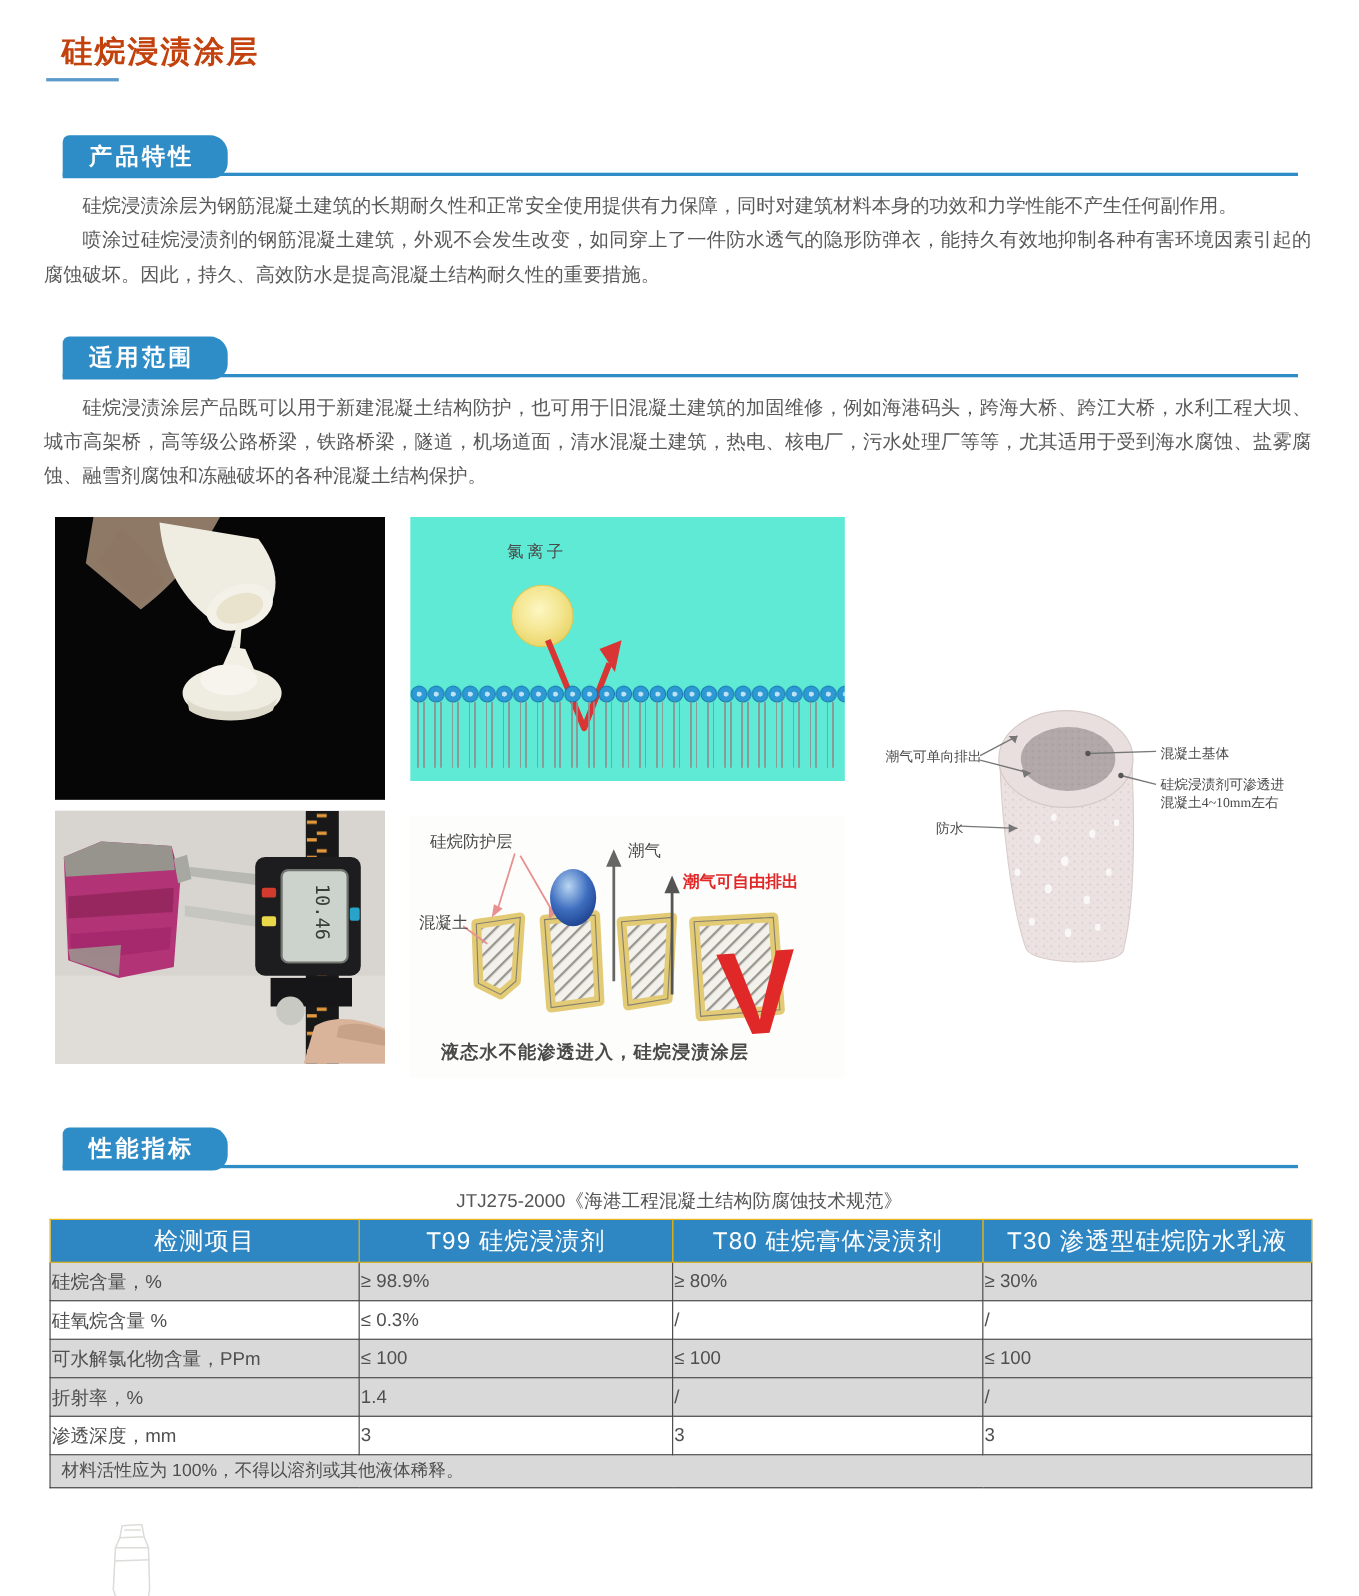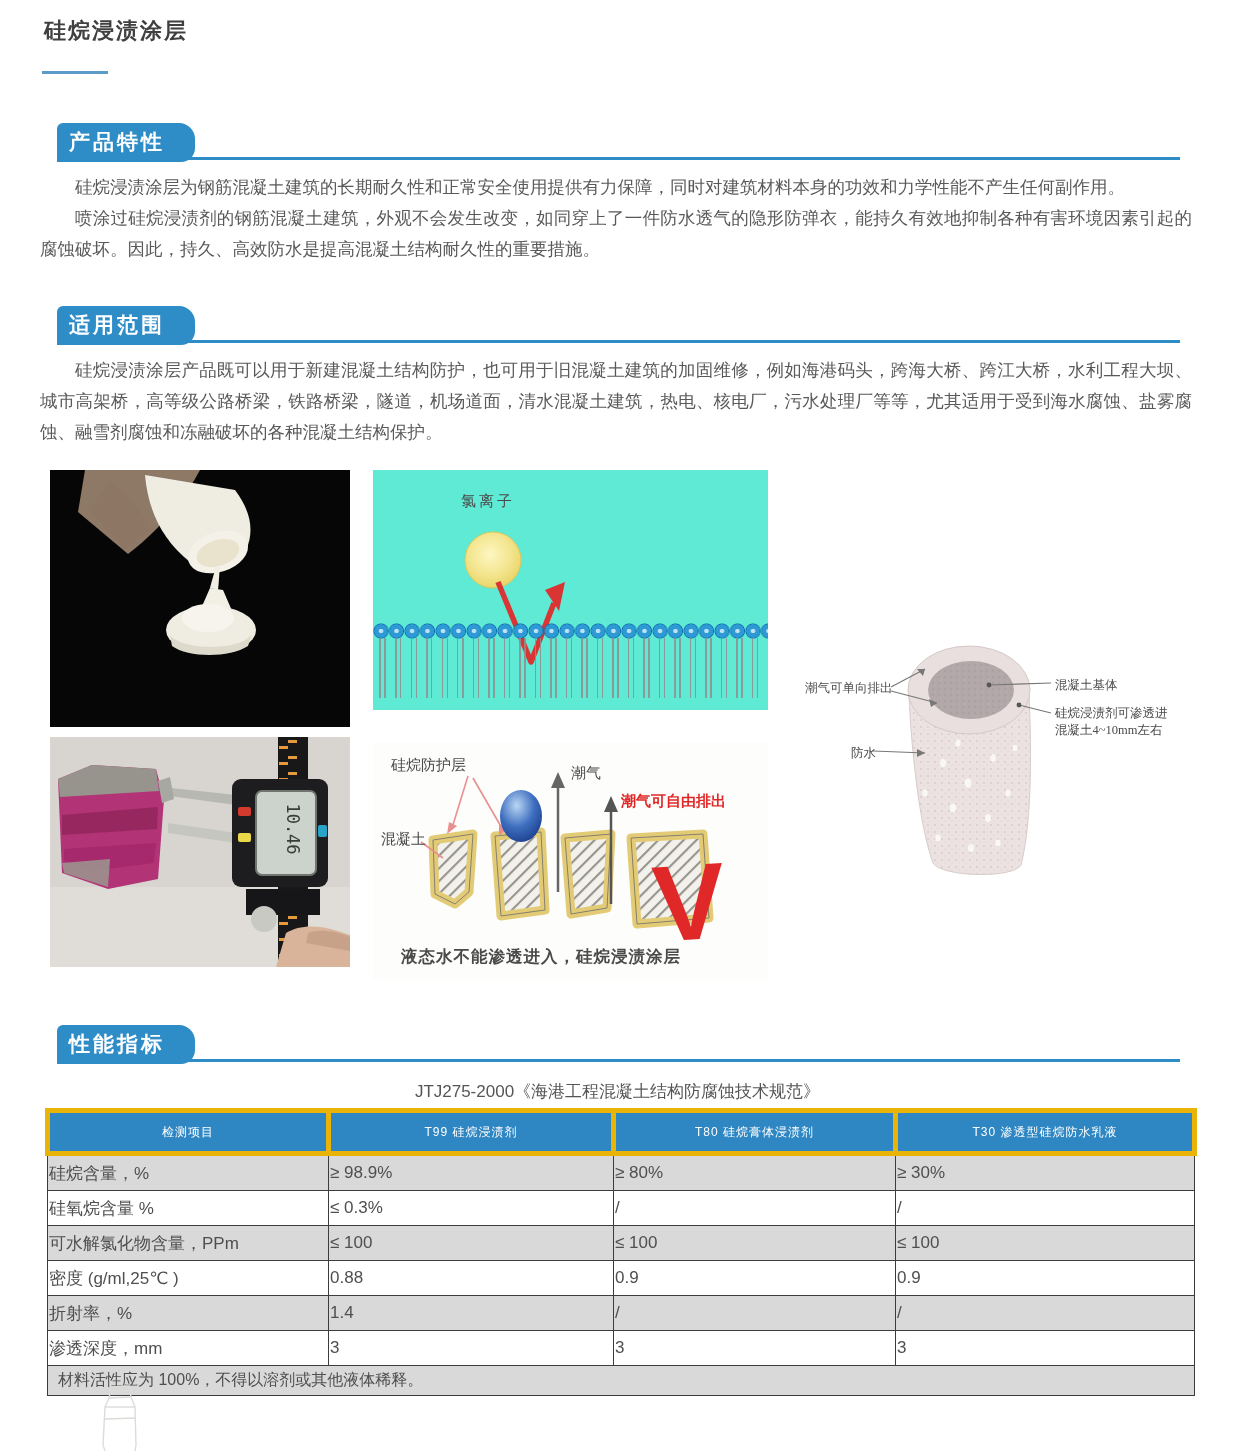--- a/index.html
+++ b/index.html
@@ -1,26 +1,26 @@
 <!DOCTYPE html>
 <html><head>
 <meta charset="utf-8">
 <style>
   html,body{margin:0;padding:0;background:#ffffff;}
   .page{position:relative;width:1235px;height:1451px;background:#fff;overflow:hidden;
         font-family:"Liberation Sans","DejaVu Sans",sans-serif;}
 
   
-  .page-title{position:absolute;left:40px;top:12px;margin:4px;font-size:22px;font-weight:bold;
-              color:#404040;letter-spacing:2px;}
+  .page-title{position:absolute;left:40px;top:12px;margin:16px;font-size:28px;font-weight:bold;
+              color:#c2410c;letter-spacing:2px;}
   .title-underline{position:absolute;left:42px;top:71px;width:66px;height:3px;background:#5b9bc8;}
 
   .sec{position:absolute;left:57px;width:1123px;height:37px;}
   .sec .tab{position:absolute;left:0;top:0;background:#2e8cc7;color:#fff;font-size:21px;
-            font-weight:bold;letter-spacing:3px;padding:5px 30px 6px 12px;
+            font-weight:bold;letter-spacing:3px;padding:5px 30px 6px 24px;
             border-radius:6px 16px 14px 0;z-index:2;}
   .sec .rule{position:absolute;left:0;right:0;bottom:0;height:3px;background:#2e8cc7;}
 
   
   .para{position:absolute;left:40px;width:1152px;color:#595959;font-size:17.5px;
         line-height:31px;text-align:justify;}
   .para p{margin:0;text-indent:2em;}
 
   .standard-line{position:absolute;top:1080px;left:0;width:100%;text-align:center;
                  font-size:17px;color:#555;}
@@ -43,22 +43,22 @@
   #fig-moisture{left:373px;top:742px;width:395px;height:238px;background:#fdfdfb;}
   #fig-cylinder{left:793px;top:633px;width:418px;height:325px;background:#fff;font-family:Liberation Serif, serif;}
   #fig-pour{left:50px;top:470px;width:300px;height:257px;background:#000;}
   #fig-caliper{left:50px;top:737px;width:300px;height:230px;background:#d8d5d1;}
   .lcd-reading{position:absolute;left:217px;top:82px;transform:rotate(90deg);
                font-family:"DejaVu Sans Mono",monospace;font-size:17px;color:#383d38;}
 
   
   .table-wrap{position:absolute;left:45px;top:1108px;width:1147px;}
   table.perf{border-collapse:collapse;width:100%;table-layout:fixed;}
-  table.perf th{background:#2e86c3;color:#fff;font-size:12px;font-weight:normal;
-                height:36px;border:5px solid #eab308;letter-spacing:1px;}
+  table.perf th{background:#2e86c3;color:#fff;font-size:22px;font-weight:normal;
+                height:36px;border:1px solid #eab308;letter-spacing:1px;}
   table.perf td{font-size:17px;color:#4f4f4f;text-align:left;height:32px;
                 border:1px solid #3c3c3c;background:#fff;}
   table.perf tr.shade td{background:#d9d9d9;}
   table.perf td.foot{text-align:left;padding-left:10px;font-size:16px;height:27px;background:#d9d9d9;}
 
   .watermark{position:absolute;left:95px;top:1385px;width:50px;height:66px;}
 </style>
 </head>
 <body>
 
@@ -289,26 +289,20 @@
             <td>≤ 0.3%</td>
             <td>/</td>
             <td>/</td>
           </tr>
           <tr class="shade">
             <td>可水解氯化物含量，PPm</td>
             <td>≤ 100</td>
             <td>≤ 100</td>
             <td>≤ 100</td>
           </tr>
-          <tr>
-            <td>密度 (g/ml,25℃ )</td>
-            <td>0.88</td>
-            <td>0.9</td>
-            <td>0.9</td>
-          </tr>
           <tr class="shade">
             <td>折射率，%</td>
             <td>1.4</td>
             <td>/</td>
             <td>/</td>
           </tr>
           <tr>
             <td>渗透深度，mm</td>
             <td>3</td>
             <td>3</td>

